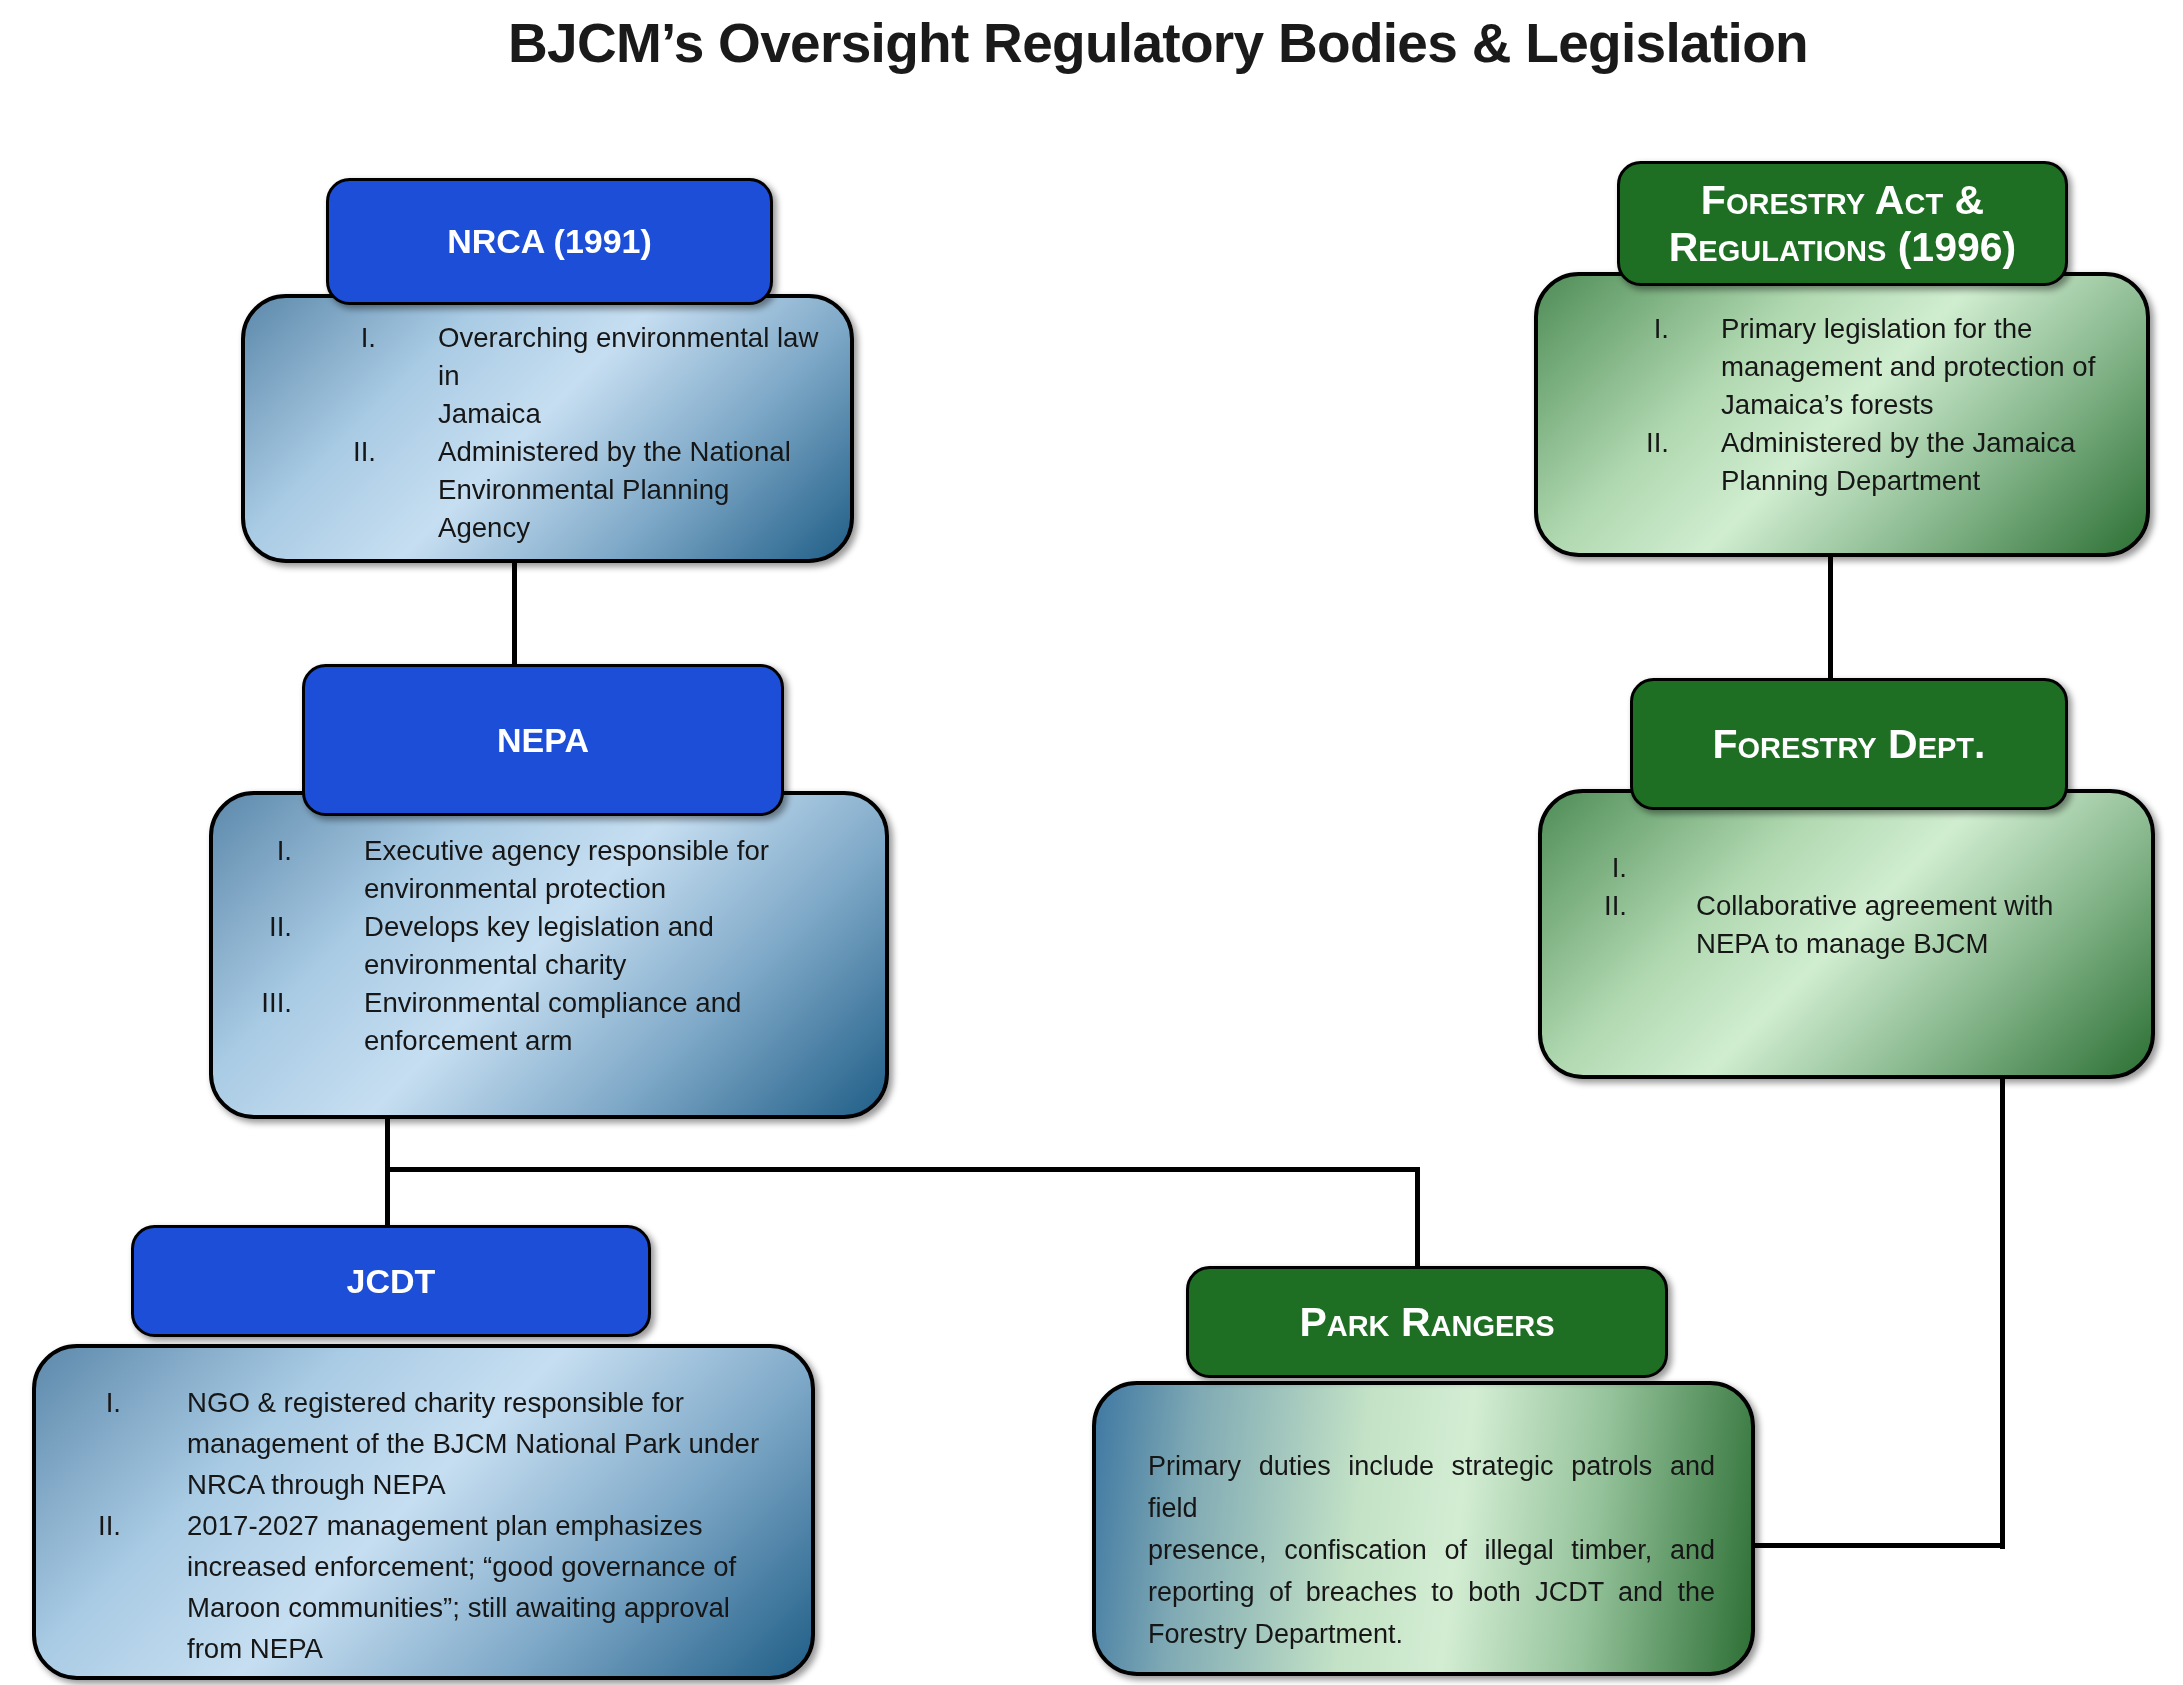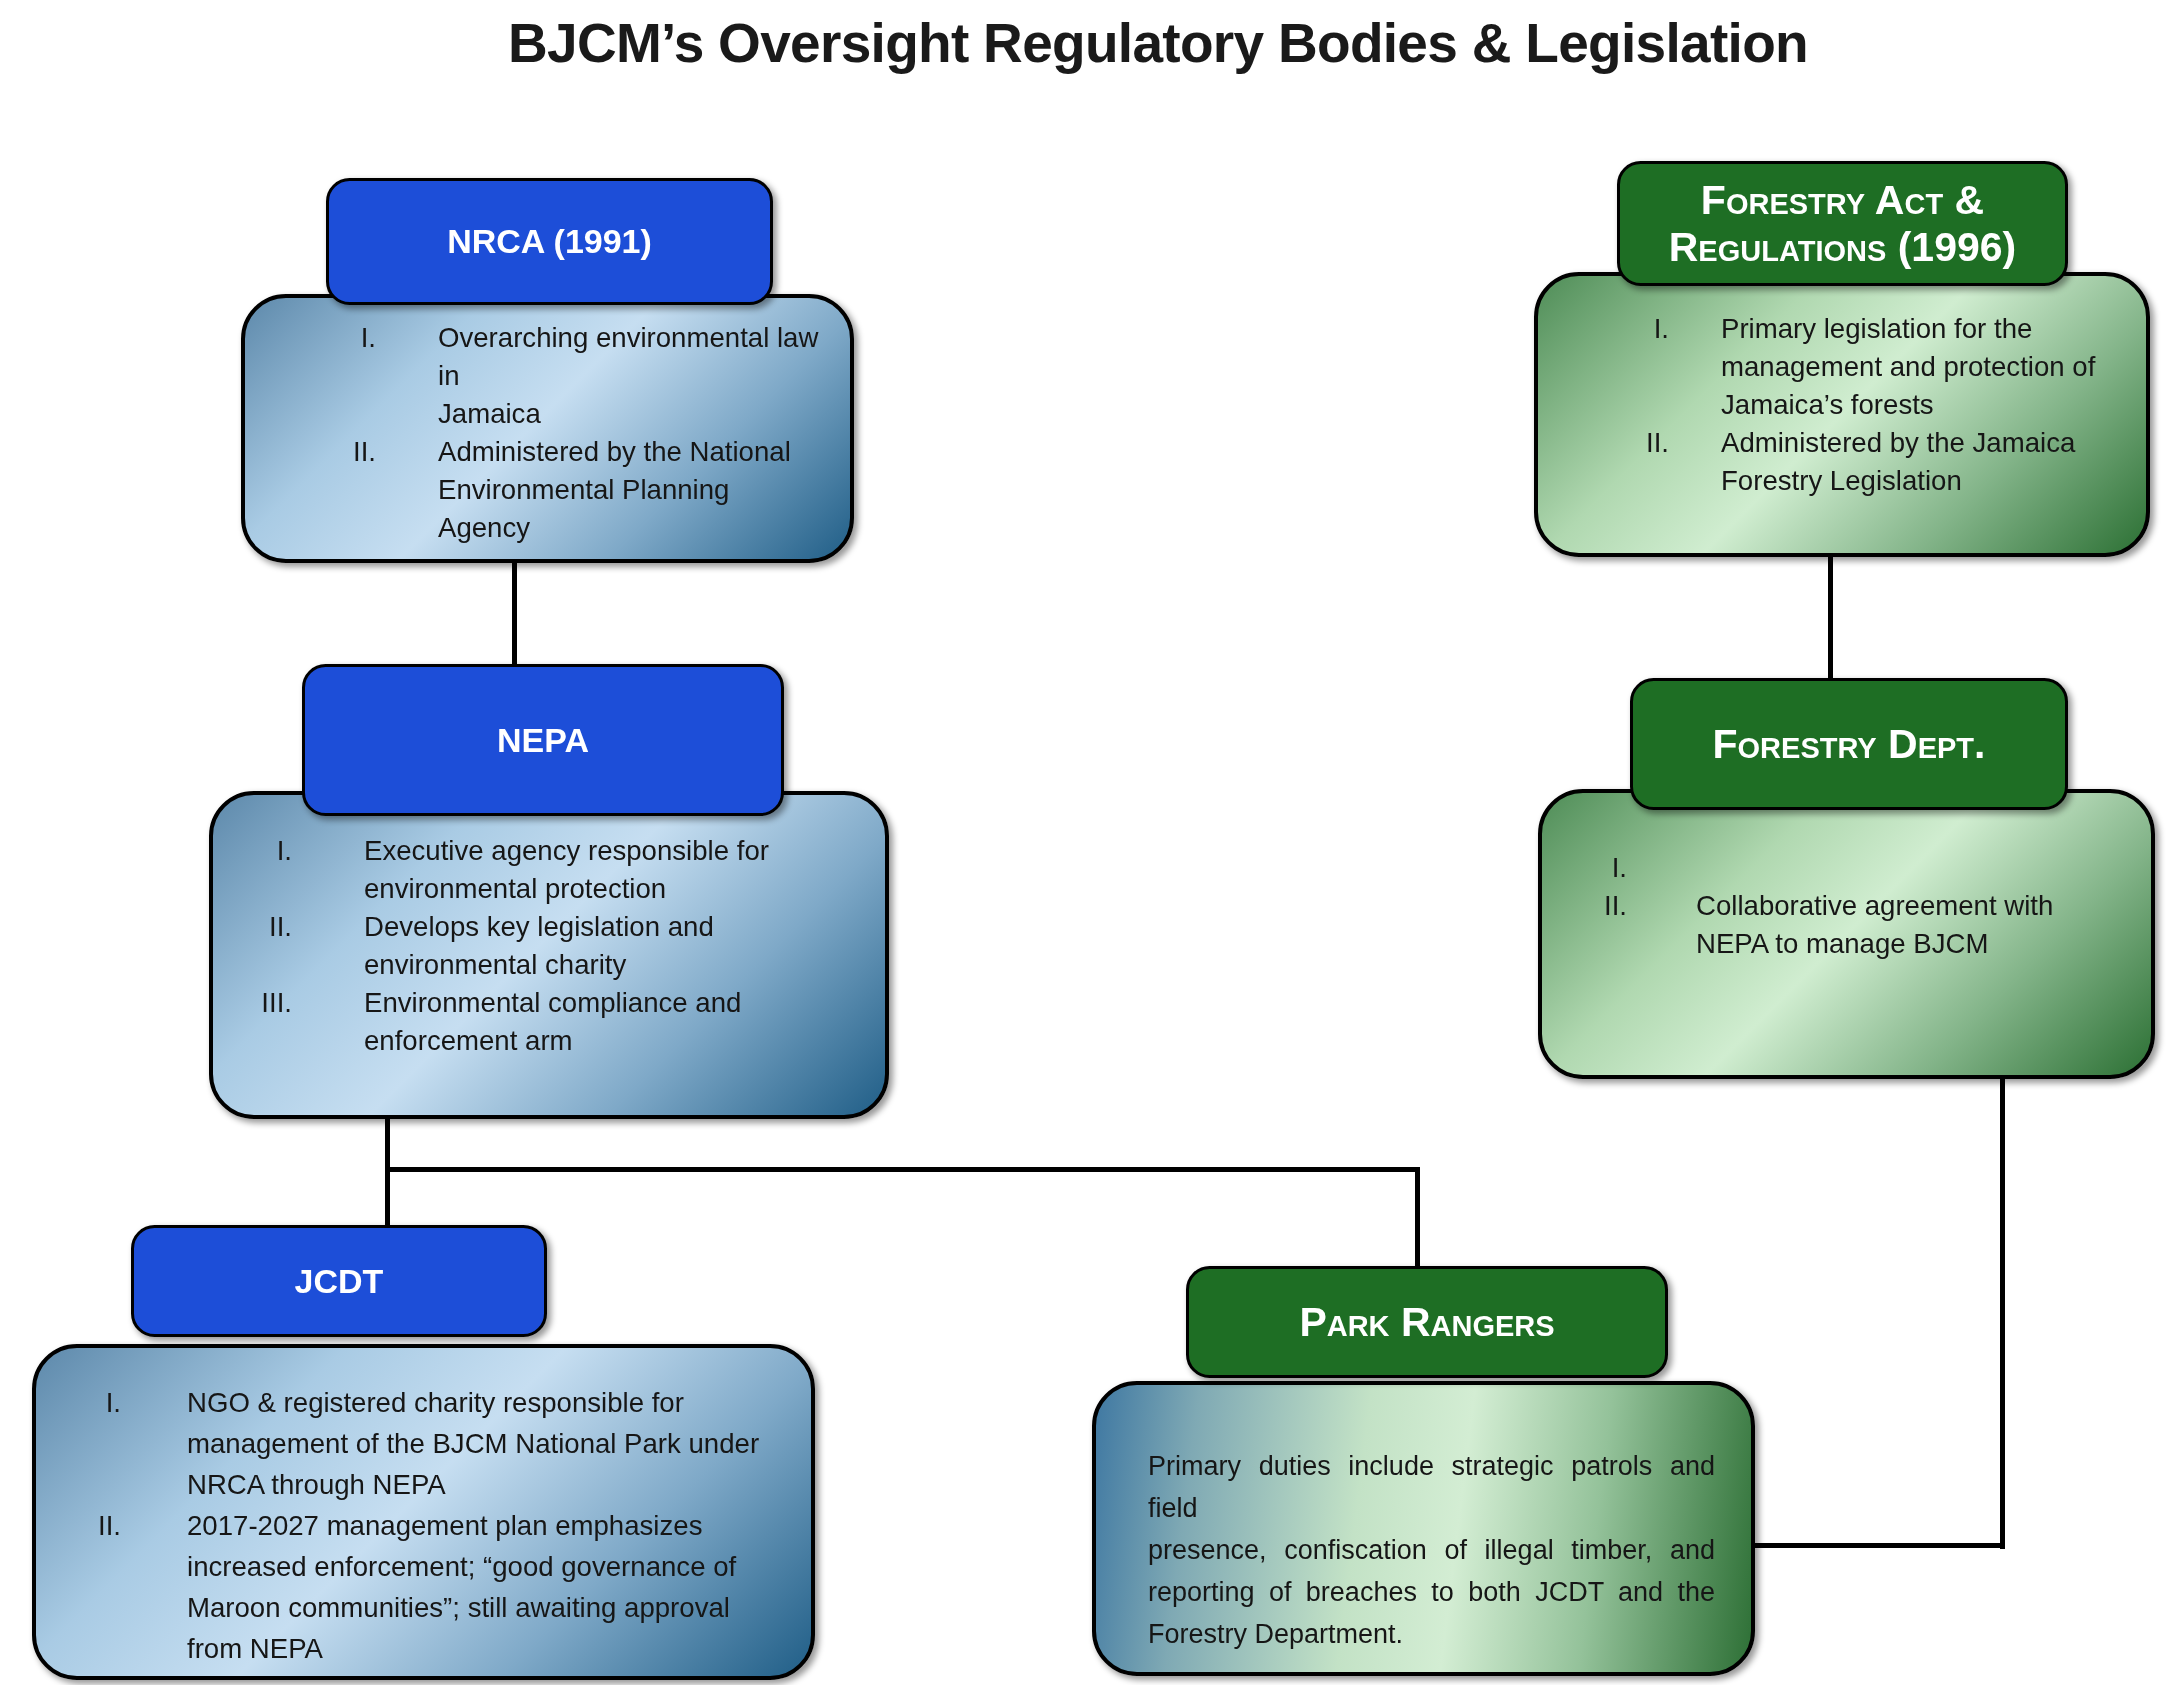--- a/index.html
+++ b/index.html
@@ -123,35 +123,35 @@
 NRCA through NEPA</span>
   </div>
   <div class="li">
     <span class="num">II.</span>
     <span class="txt">2017-2027 management plan emphasizes
 increased enforcement; “good governance of
 Maroon communities”; still awaiting approval
 from NEPA</span>
   </div>
 </div>
-<div class="hdr hdr-blue" style="left:131px; top:1225px; width:416px; height:112px;">
+<div class="hdr hdr-blue" style="left:131px; top:1225px; width:520px; height:112px;">
   <span>JCDT</span>
 </div>
 
 <div class="bdy bdy-green fact-b" style="left:1534px; top:272px; width:616px; height:285px;">
   <div class="li">
     <span class="num">I.</span>
     <span class="txt">Primary legislation for the
 management and protection of
 Jamaica’s forests</span>
   </div>
   <div class="li">
     <span class="num">II.</span>
     <span class="txt">Administered by the Jamaica
-Forestry Legislation</span>
+Planning Department</span>
   </div>
 </div>
 <div class="hdr hdr-green" style="left:1617px; top:161px; width:451px; height:125px;">
   <span>Forestry Act &amp;
 Regulations (1996)</span>
 </div>
 
 <div class="bdy bdy-green fdept-b" style="left:1538px; top:789px; width:617px; height:290px;">
   <div class="li">
     <span class="num">I.</span>

